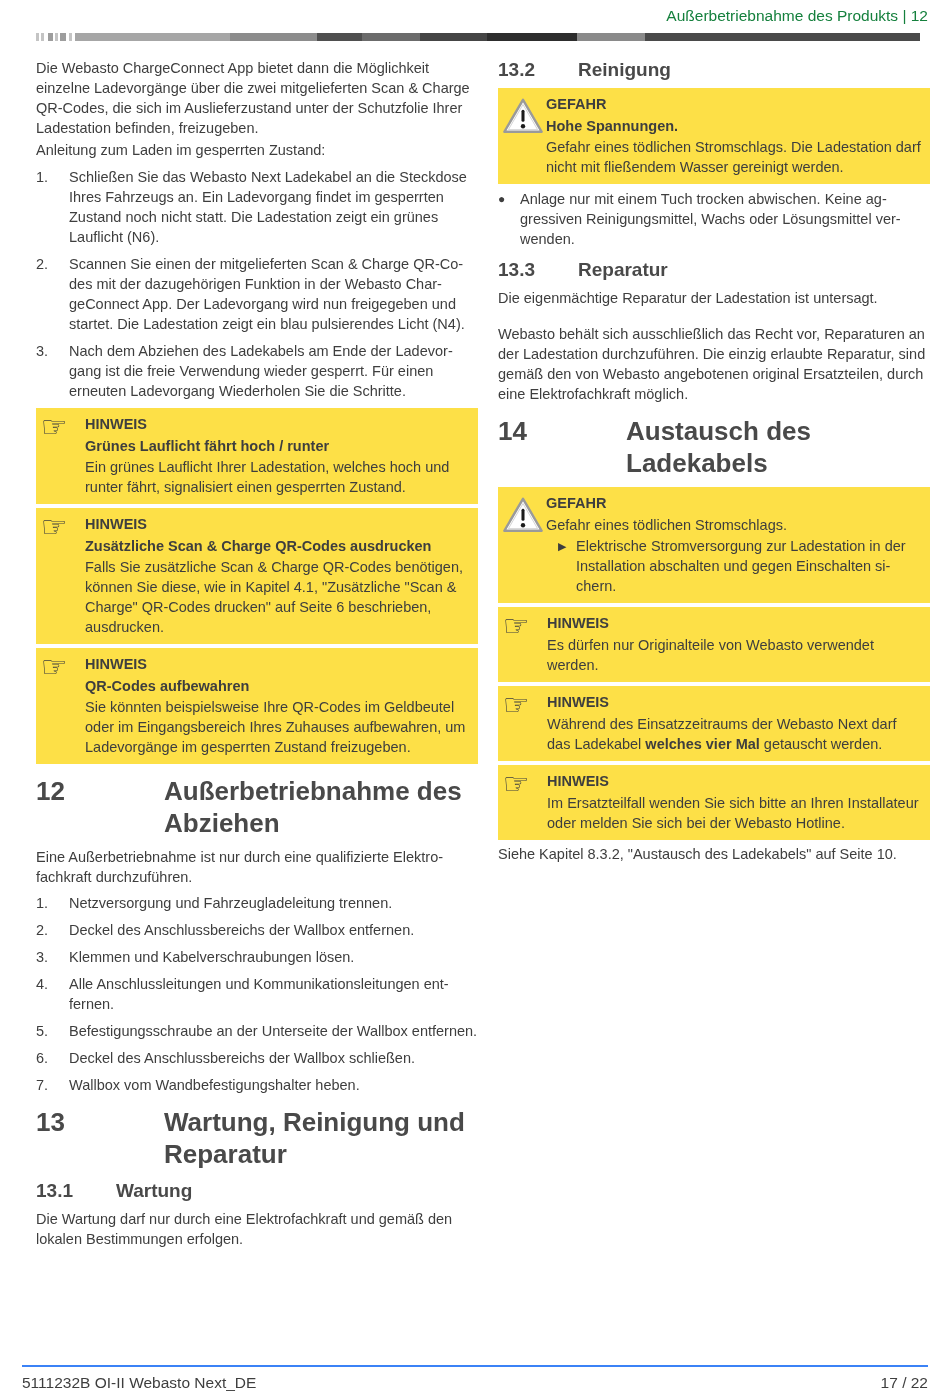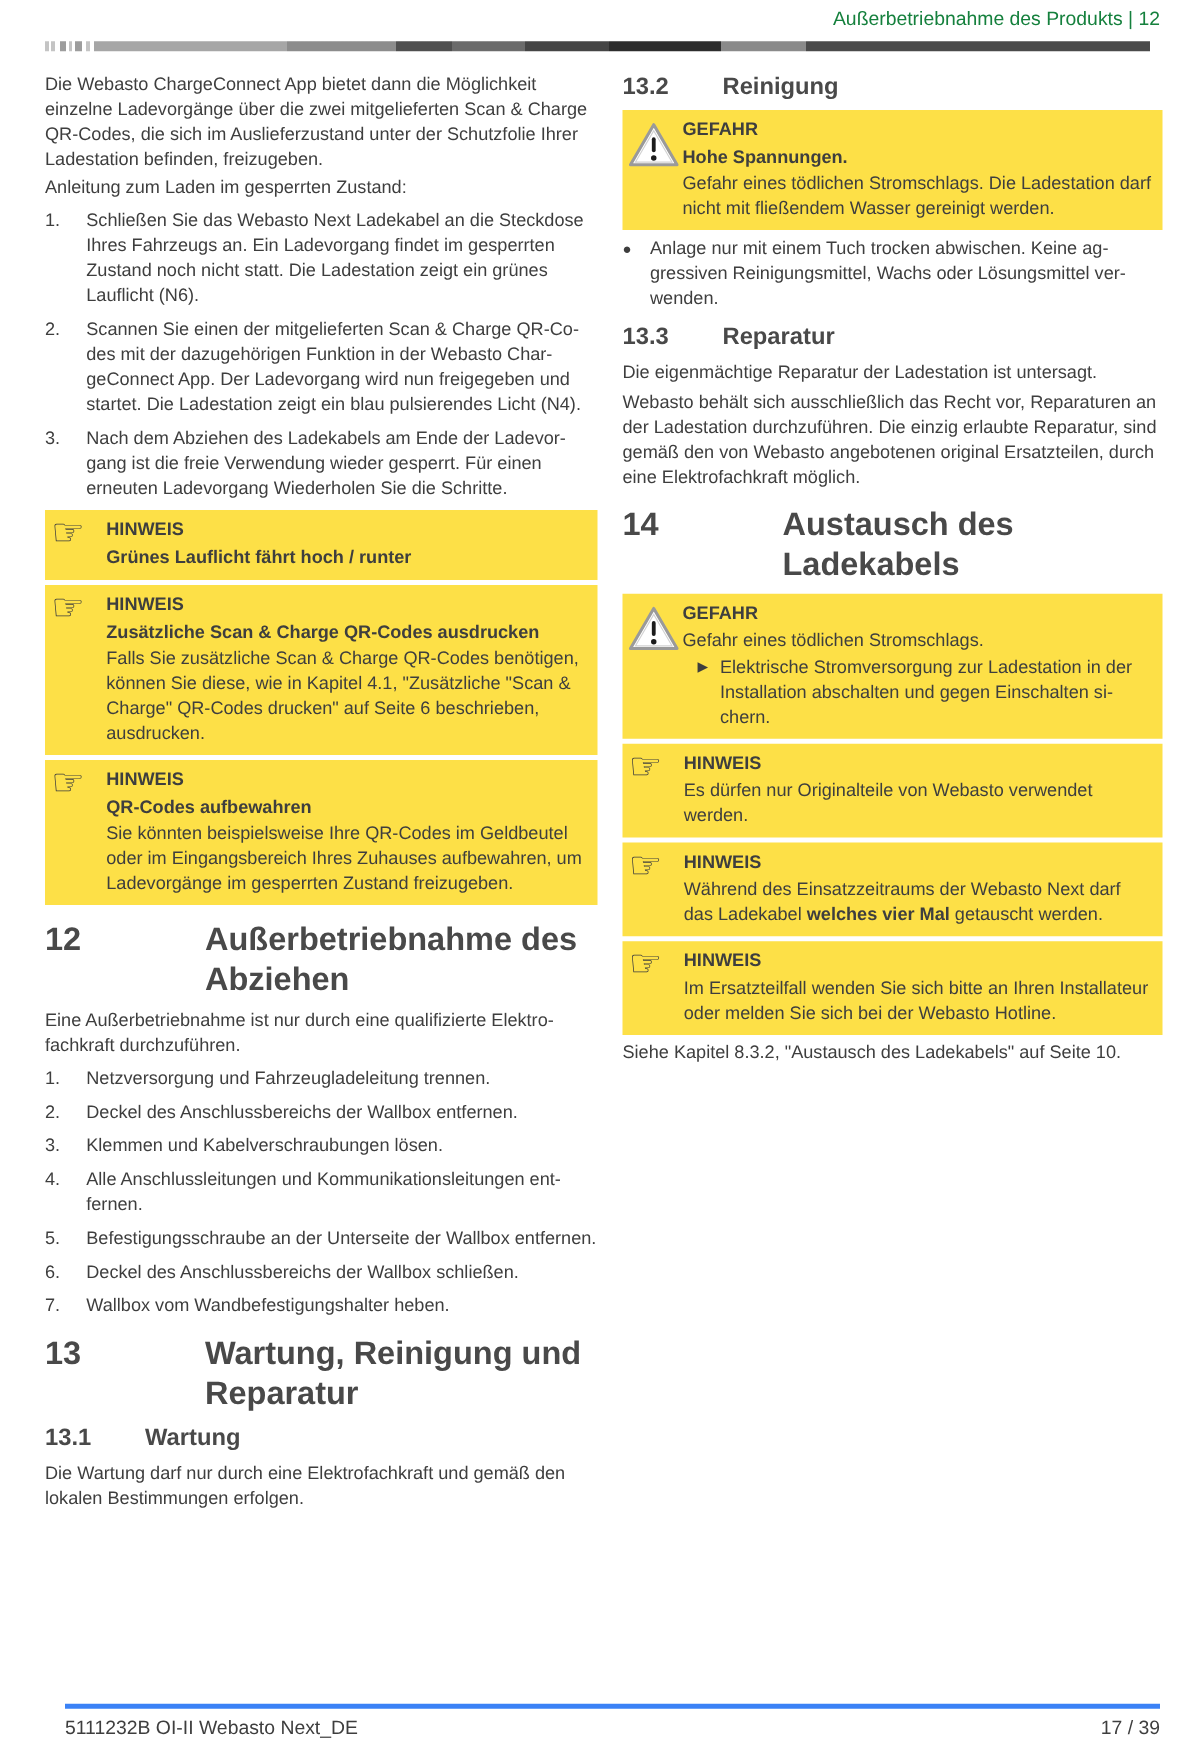--- a/index.html
+++ b/index.html
@@ -59,22 +59,22 @@
   .h2 .ttl { flex:1; }
 
   .bullet-item { display:flex; margin:5px 0 7px; }
   .bullet-glyph { flex:0 0 22px; font-size:12px; line-height:20px; }
   .arrow-item { display:flex; margin-top:1px; padding-left:12px; }
   .arrow-glyph { flex:0 0 18px; font-size:11px; line-height:20px; }
 
   .bold-inline { font-weight:bold; }
 
   .page-footer {
-    position:absolute; left:52px; right:22px; bottom:5px;
-    border-top:4px solid #3b82f6; padding-top:7px;
+    position:absolute; left:22px; right:22px; bottom:5px;
+    border-top:2px solid #3b82f6; padding-top:7px;
     display:flex; justify-content:space-between; font-size:15.5px; color:#3e3e3e;margin-top:12px;
   }
 </style>
 </head>
 <body>
 
 <div class="page">
 
   <div class="page-header">Außerbetriebnahme des Produkts | 12</div>
   <div class="top-bar"></div>
@@ -95,20 +95,21 @@
     <div class="step">
       <span class="step-num">3.</span>
       <span class="step-text">Nach dem Abziehen des Ladekabels am Ende der Ladevor­gang ist die freie Verwendung wieder gesperrt. Für einen erneuten Ladevorgang Wiederholen Sie die Schritte.</span>
     </div>
 
     <div class="notice-box">
       <span class="notice-icon">☞</span>
       <div class="notice-content">
         <div class="notice-label">HINWEIS</div>
         <div class="notice-title">Grünes Lauflicht fährt hoch / runter</div>
+        <div class="notice-body">Ein grünes Lauflicht Ihrer Ladestation, welches hoch und runter fährt, signalisiert einen gesperrten Zustand.</div>
       </div>
     </div>
 
     <div class="notice-box">
       <span class="notice-icon">☞</span>
       <div class="notice-content">
         <div class="notice-label">HINWEIS</div>
         <div class="notice-title">Zusätzliche Scan &amp; Charge QR-Codes ausdrucken</div>
         <div class="notice-body">Falls Sie zusätzliche Scan &amp; Charge QR-Codes benöti­gen, können Sie diese, wie in Kapitel 4.1, "Zusätzliche "Scan &amp; Charge" QR-Codes drucken" auf Seite 6 be­schrieben, ausdrucken.</div>
       </div>
@@ -201,21 +202,21 @@
     <div class="bullet-item">
       <span class="bullet-glyph">●</span>
       <span>Anlage nur mit einem Tuch trocken abwischen. Keine ag­gressiven Reinigungsmittel, Wachs oder Lösungsmittel ver­wenden.</span>
     </div>
 
     <div class="h2">
       <span class="num">13.3</span>
       <span class="ttl">Reparatur</span>
     </div>
 
-    <p class="para" style="margin-bottom:4px">Die eigenmächtige Reparatur der Ladestation ist untersagt.</p>
+    <p class="para" style="margin-bottom:16px">Die eigenmächtige Reparatur der Ladestation ist untersagt.</p>
     <p class="para">Webasto behält sich ausschließlich das Recht vor, Reparaturen an der Ladestation durchzuführen. Die einzig erlaubte Repara­tur, sind gemäß den von Webasto angebotenen original Ersatz­teilen, durch eine Elektrofachkraft möglich.</p>
 
     <div class="h1">
       <span class="num">14</span>
       <span class="ttl">Austausch des Ladekabels</span>
     </div>
 
     <div class="notice-box">
       <span class="danger-icon">
         <svg width="42" height="40" viewBox="0 0 44 40" aria-hidden="true">
@@ -258,16 +259,16 @@
         <div class="notice-body">Im Ersatzteilfall wenden Sie sich bitte an Ihren Installa­teur oder melden Sie sich bei der Webasto Hotline.</div>
       </div>
     </div>
 
     <p class="para">Siehe Kapitel 8.3.2, "Austausch des Ladekabels" auf Seite 10.</p>
 
   </div>
 
   <div class="page-footer">
     <span>5111232B OI-II Webasto Next_DE</span>
-    <span>17 / 39</span>
+    <span>17 / 22</span>
   </div>
 
 </div>
 
 </body></html>

